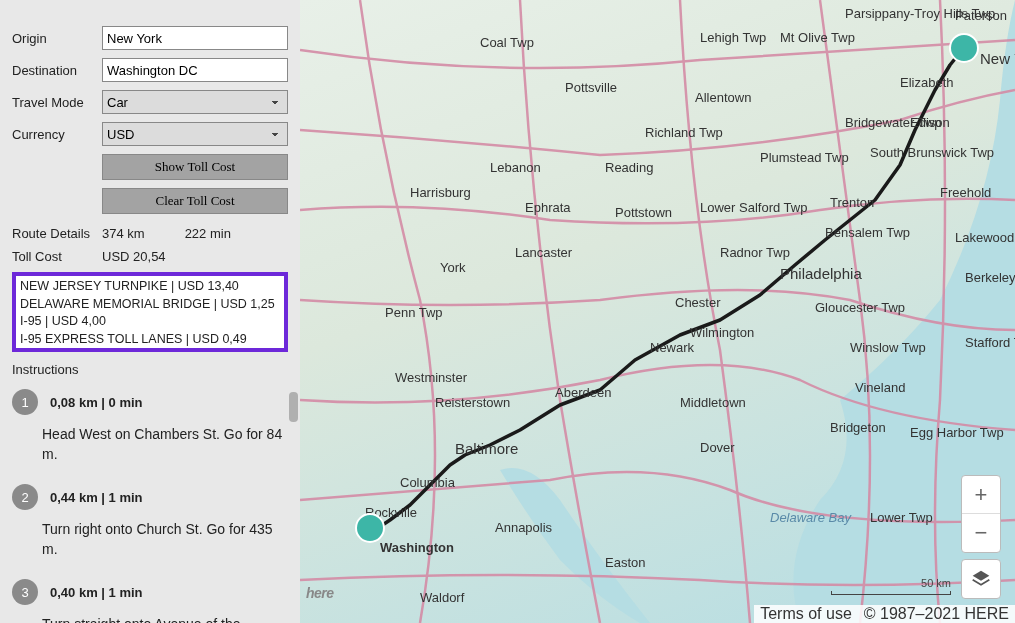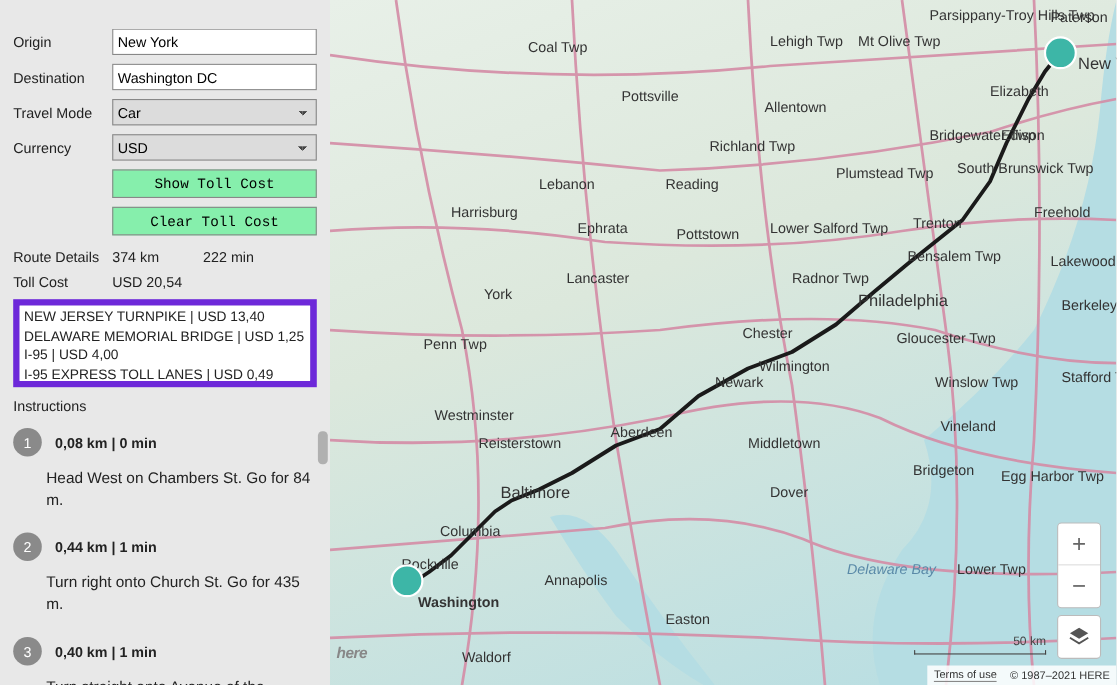--- a/index.html
+++ b/index.html
@@ -5,42 +5,42 @@
   * { box-sizing: border-box; }
   html, body { margin: 0; padding: 0; font-family: Arial, Helvetica, sans-serif; font-size: 13px; color: #222; }
   .app { display: flex; width: 1015px; height: 623px; background: #e8e8e8; position: relative; overflow: hidden; }
   .sidebar { width: 300px; height: 100%; background: #e8e8e8; padding: 26px 12px; overflow-y: auto; position: relative; }
   .form-row { display: flex; align-items: center; margin-bottom: 8px; }
   .form-label { width: 90px; flex: 0 0 90px; }
   .form-input, .form-select { flex: 1; height: 24px; border: 1px solid #888; background: #fff; padding: 2px 4px; font-family: inherit; font-size: 13px; }
   .form-select { background: #dcdcdc; appearance: none; padding-right: 18px; background-image: linear-gradient(45deg, transparent 50%, #444 50%), linear-gradient(135deg, #444 50%, transparent 50%); background-position: calc(100% - 12px) 10px, calc(100% - 8px) 10px; background-size: 4px 4px, 4px 4px; background-repeat: no-repeat; }
   .btn-row { display: flex; margin-bottom: 8px; }
   .btn-row .spacer { width: 90px; flex: 0 0 90px; }
-  .btn { flex: 1; height: 26px; background: #86efac; border: 1px solid #888; cursor: pointer; font-family: Liberation Mono, monospace; font-size: 13px; }
+  .btn { flex: 1; height: 26px; background: #a3a3a3; border: 1px solid #888; cursor: pointer; font-family: Liberation Serif, serif; font-size: 13px; }
   .info-row { display: flex; align-items: center; margin-bottom: 8px; margin-top: 12px; }
   .info-label { width: 90px; flex: 0 0 90px; }
   .info-val { flex: 1; display: flex; gap: 40px; }
-  .toll-list { width: 100%; height: 80px; border: 6px solid #6d28d9; background: #fff; overflow-y: scroll; padding: 2px 4px; font-size: 12.5px; line-height: 1.4; margin-bottom: 10px; }
+  .toll-list { width: 100%; height: 80px; border: 4px solid #6d28d9; background: #fff; overflow-y: scroll; padding: 2px 4px; font-size: 12.5px; line-height: 1.4; margin-bottom: 10px; }
   .instructions-label { margin-bottom: 12px; display: block; }
   .instruction { margin-bottom: 20px; }
   .instr-head { display: flex; align-items: center; gap: 12px; margin-bottom: 10px; }
   .instr-badge { width: 26px; height: 26px; border-radius: 50%; background: #8a8a8a; color: #fff; display: flex; align-items: center; justify-content: center; font-size: 13px; }
   .instr-title { font-weight: bold; }
   .instr-body { font-size: 14px; line-height: 1.4; padding-left: 30px; }
   .map { flex: 1; position: relative; background: linear-gradient(160deg, #e8f0e8 0%, #dce8dc 40%, #b5dde3 100%); overflow: hidden; }
   .map svg.mapcanvas { position: absolute; inset: 0; width: 100%; height: 100%; }
   .city-label { position: absolute; font-size: 13px; color: #333; white-space: nowrap; pointer-events: none; }
   .marker { position: absolute; width: 30px; height: 30px; border-radius: 50%; background: #3db6a7; border: 2px solid #fff; transform: translate(-50%, -50%); }
   .zoom-ctrl { position: absolute; right: 14px; bottom: 70px; width: 40px; background: #fff; border: 1px solid #bbb; border-radius: 4px; display: flex; flex-direction: column; }
   .zoom-btn { height: 38px; display: flex; align-items: center; justify-content: center; font-size: 22px; color: #666; cursor: pointer; border-bottom: 1px solid #ddd; }
   .zoom-btn:last-child { border-bottom: none; }
   .layers-ctrl { position: absolute; right: 14px; bottom: 24px; width: 40px; height: 40px; background: #fff; border: 1px solid #bbb; border-radius: 4px; display: flex; align-items: center; justify-content: center; cursor: pointer; }
   .scalebar { position: absolute; right: 64px; bottom: 30px; width: 120px; height: 16px; font-size: 11px; color: #444; }
   .scalebar .bar { height: 4px; border: 1px solid #444; border-top: none; }
-  .footer { position: absolute; bottom: 0; right: 0; height: 18px; background: rgba(255,255,255,0.85); font-size: 10px; color: #333; display: flex; align-items: center; padding: 0 6px; gap: 12px; }
+  .footer { position: absolute; bottom: 0; right: 0; height: 18px; background: rgba(255,255,255,0.85); font-size: 16px; color: #333; display: flex; align-items: center; padding: 0 6px; gap: 12px; }
   .footer a { color: #333; text-decoration: none; border-bottom: 1px solid #888; }
   .here-logo { position: absolute; left: 6px; bottom: 22px; font-style: italic; font-weight: bold; color: #888; font-size: 14px; letter-spacing: -0.5px; pointer-events: none; }
   .sidebar-scrollind { position: absolute; right: 2px; top: 392px; width: 9px; height: 30px; background: #b0b0b0; border-radius: 4px; }
 </style>
 </head>
 <body>
 
 <div class="app">
 
   <div class="sidebar">

